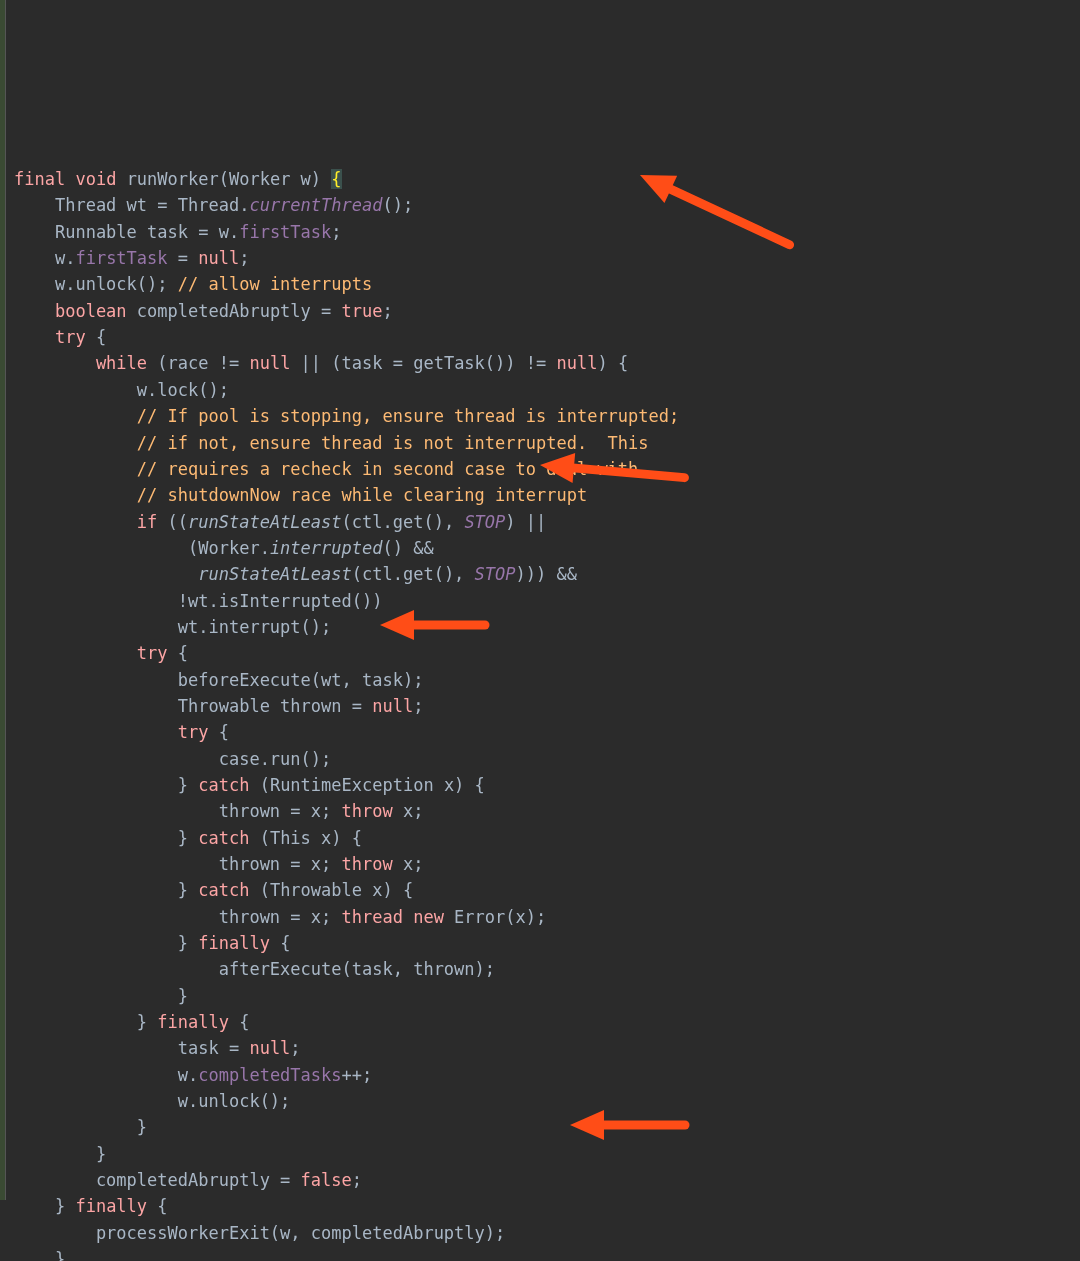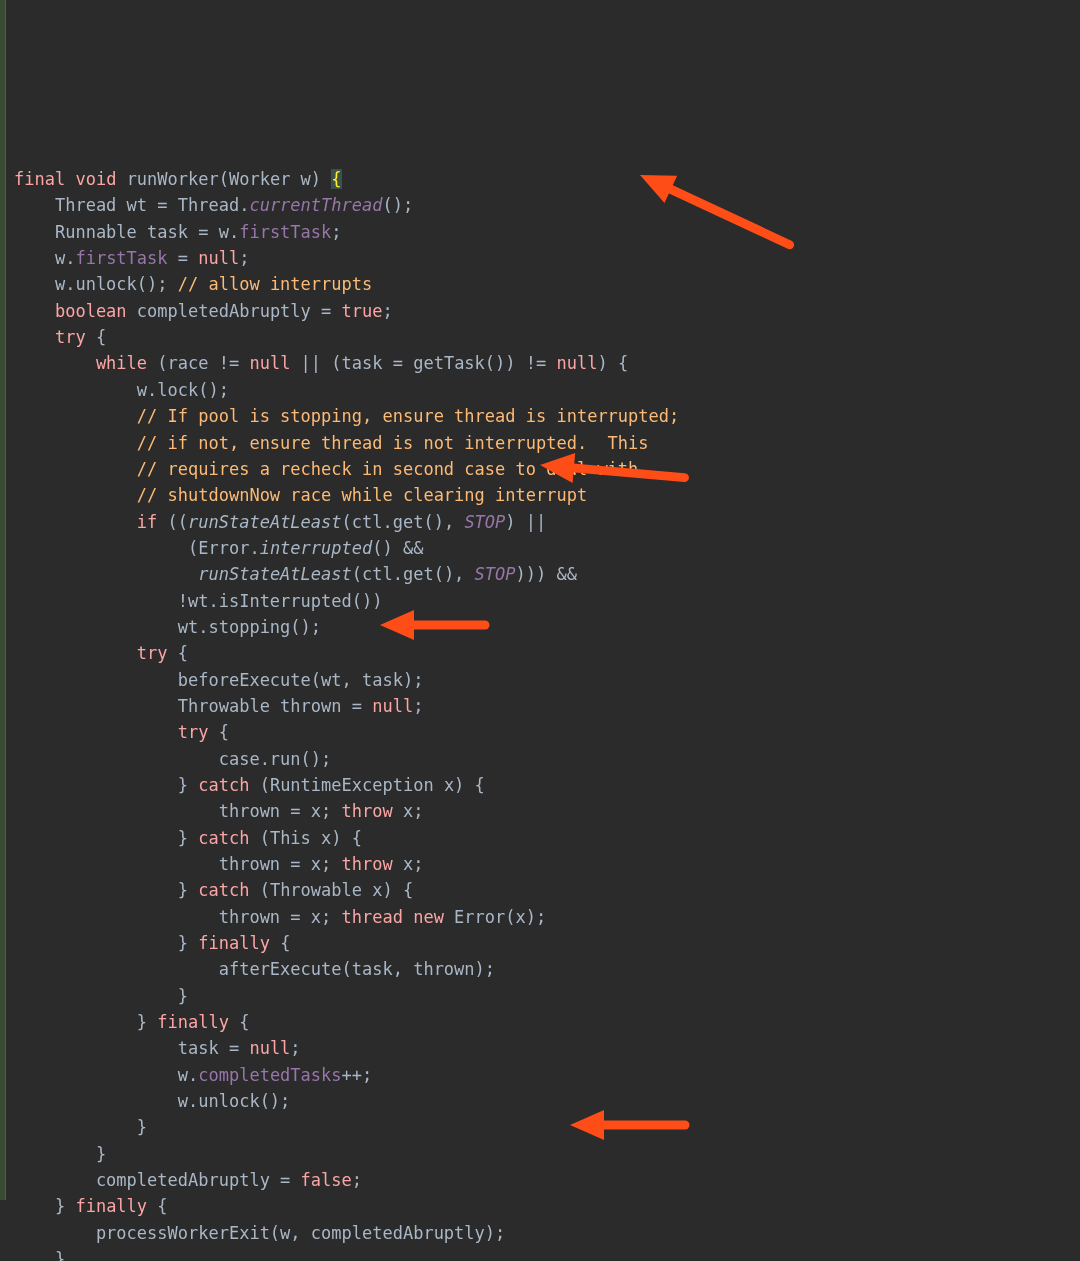--- a/index.html
+++ b/index.html
@@ -51,24 +51,24 @@
 <span><span>    w.unlock(); </span><span class="cmt">// allow interrupts</span></span>
 <span><span class="kw">    boolean</span><span> completedAbruptly = </span><span class="kw">true</span><span>;</span></span>
 <span><span class="kw">    try </span><span>{</span></span>
 <span><span class="kw">        while </span><span>(race != </span><span class="kw">null</span><span> || (task = getTask()) != </span><span class="kw">null</span><span>) {</span></span>
 <span>            w.lock();</span>
 <span class="cmt">            // If pool is stopping, ensure thread is interrupted;</span>
 <span class="cmt">            // if not, ensure thread is not interrupted.  This</span>
 <span class="cmt">            // requires a recheck in second case to deal with</span>
 <span class="cmt">            // shutdownNow race while clearing interrupt</span>
 <span><span class="kw">            if </span><span>((</span><span class="ital">runStateAtLeast</span><span>(ctl.get(), </span><span class="fld ital">STOP</span><span>) ||</span></span>
-<span><span>                 (Error.</span><span class="ital">interrupted</span><span>() &amp;&amp;</span></span>
+<span><span>                 (Worker.</span><span class="ital">interrupted</span><span>() &amp;&amp;</span></span>
 <span><span>                  </span><span class="ital">runStateAtLeast</span><span>(ctl.get(), </span><span class="fld ital">STOP</span><span>))) &amp;&amp;</span></span>
 <span>                !wt.isInterrupted())</span>
-<span>                wt.stopping();</span>
+<span>                wt.interrupt();</span>
 <span><span class="kw">            try </span><span>{</span></span>
 <span>                beforeExecute(wt, task);</span>
 <span><span>                Throwable thrown = </span><span class="kw">null</span><span>;</span></span>
 <span><span class="kw">                try </span><span>{</span></span>
 <span>                    case.run();</span>
 <span><span>                } </span><span class="kw">catch</span><span> (RuntimeException x) {</span></span>
 <span><span>                    thrown = x; </span><span class="kw">throw</span><span> x;</span></span>
 <span><span>                } </span><span class="kw">catch</span><span> (This x) {</span></span>
 <span><span>                    thrown = x; </span><span class="kw">throw</span><span> x;</span></span>
 <span><span>                } </span><span class="kw">catch</span><span> (Throwable x) {</span></span>

